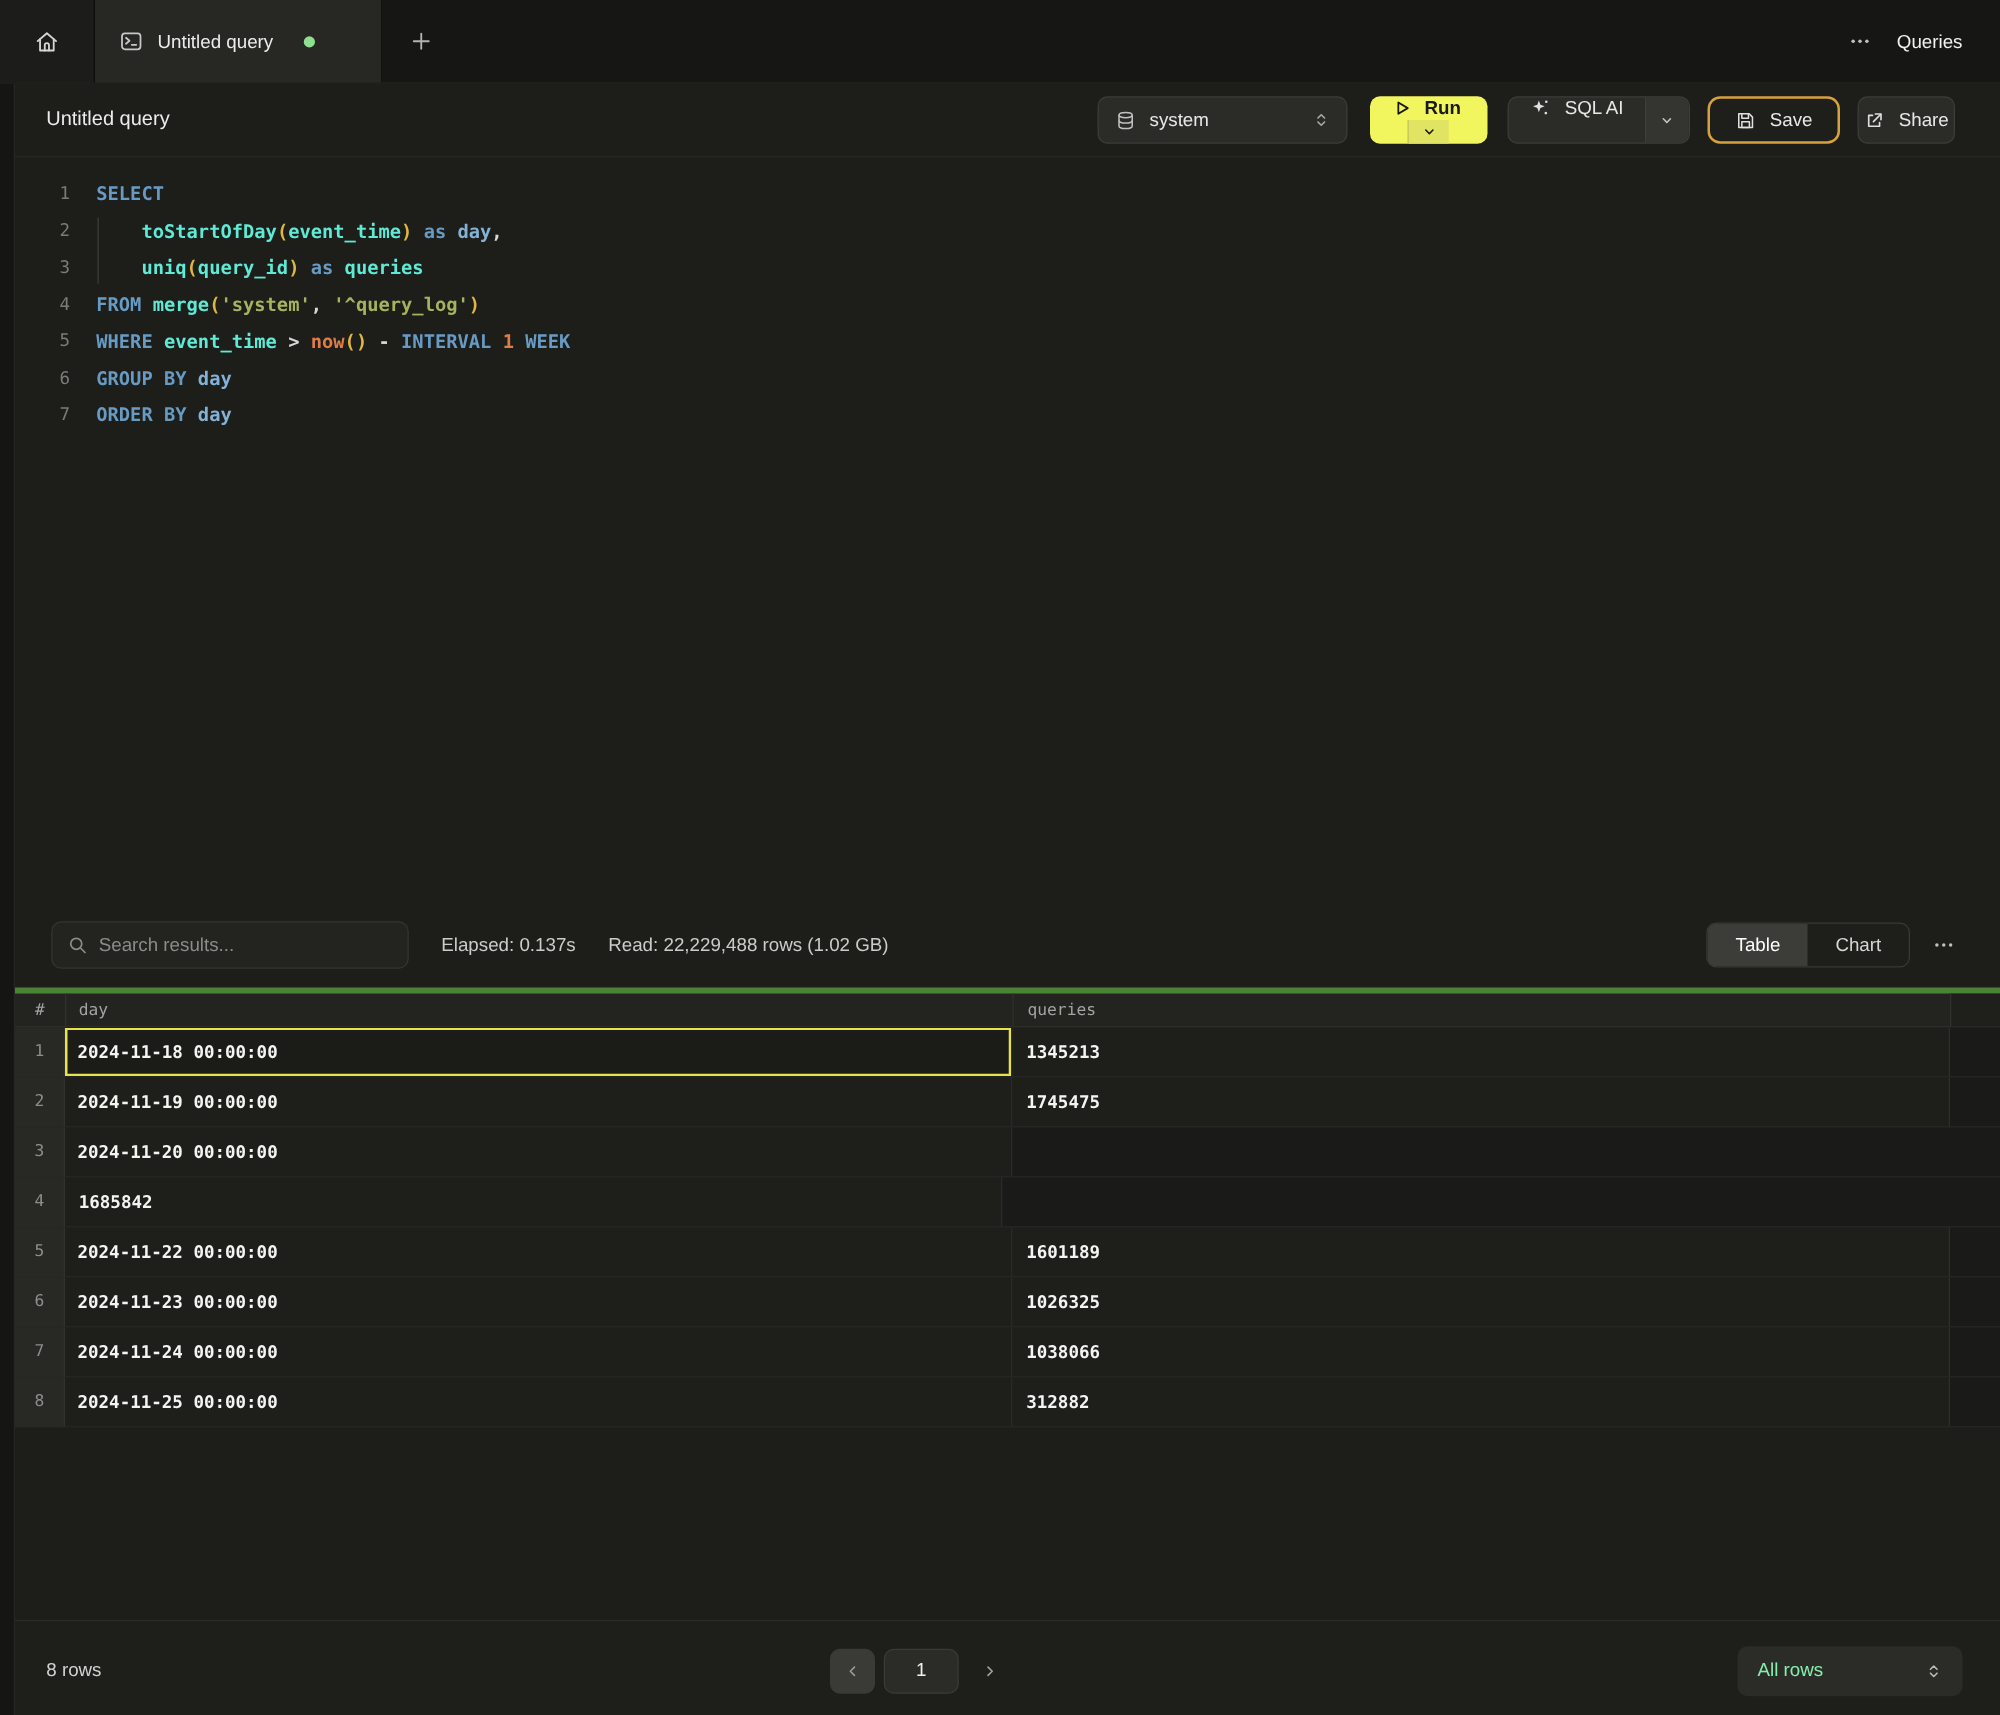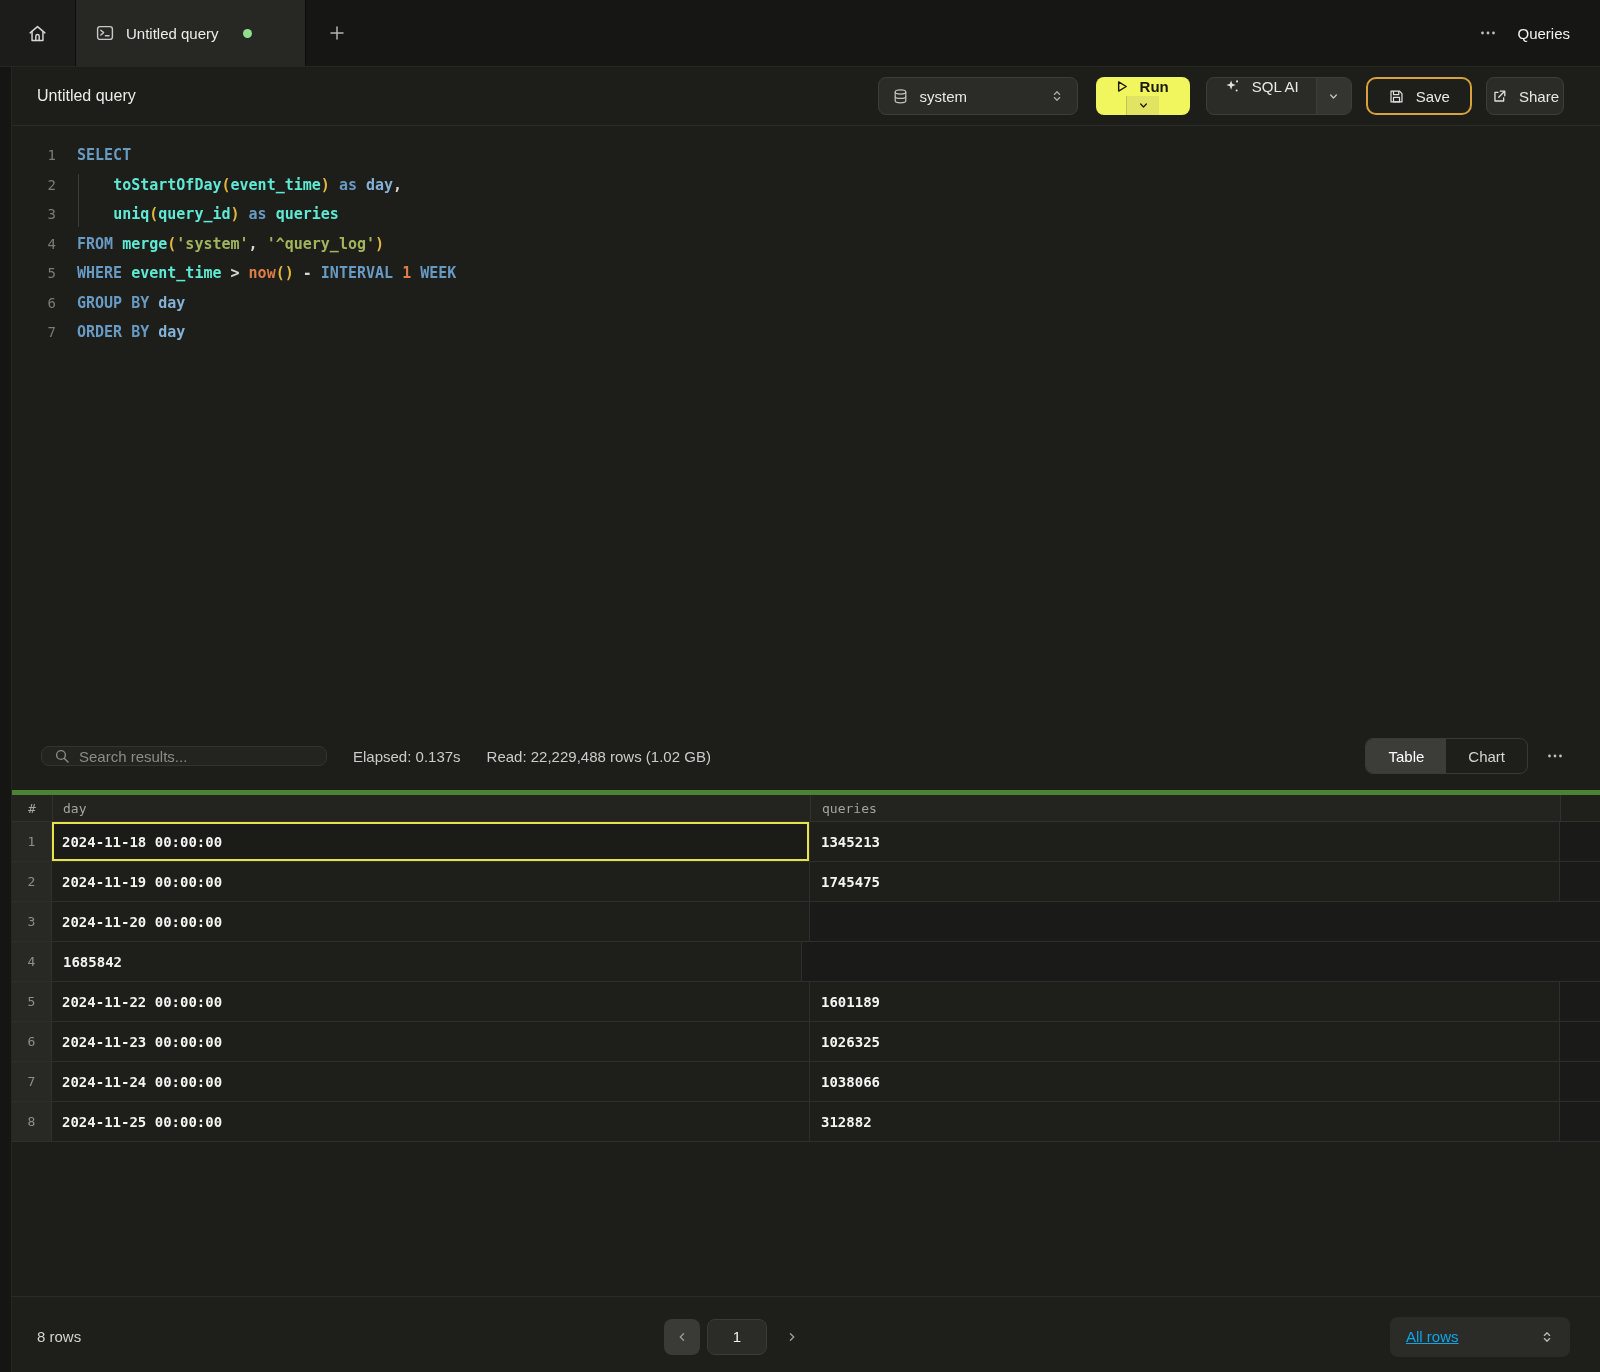--- a/index.html
+++ b/index.html
@@ -54,21 +54,21 @@
   .tok-fn { color:#5eead4; }
   .tok-pr { color:#e0b73e; }
   .tok-st { color:#a4b45e; }
   .tok-or { color:#dd7e48; }
   .tok-id { color:#84b1d6; }
   .tok-pl { color:#d8d8d6; }
   .indent-guide { position:absolute; left:66px; top:48px; width:1px; height:53px; background:#3c3c39; }
 
   
   .results-bar { height:68px; flex:none; background:#1d1d1a; display:flex; align-items:center; padding:0 36px 0 29px; }
-  .search-box { width:286px; height:20px; flex:none; background:#232320; border:1px solid #343431; border-radius:8px; display:flex; align-items:center; padding:0 12px; gap:9px; }
+  .search-box { width:286px; height:38px; flex:none; background:#232320; border:1px solid #343431; border-radius:8px; display:flex; align-items:center; padding:0 12px; gap:9px; }
   .search-box svg { color:#8b8b89; flex:none; }
   .search-box input { flex:1; background:transparent; border:none; outline:none; color:#e8e8e6; font-size:15px; font-family:"Liberation Sans", sans-serif; }
   .search-box input::placeholder { color:#8b8b89; }
   .stat { color:#cbcbc9; font-size:15px; margin-left:26px; }
   .results-right { margin-left:auto; display:flex; align-items:center; gap:18px; }
   .segmented { display:flex; height:36px; border:1px solid #393936; border-radius:8px; overflow:hidden; background:#1e1e1b; }
   .segment { padding:0 22px; display:flex; align-items:center; font-size:15px; color:#d6d6d4; cursor:pointer; }
   .segment.active { background:#3c3c39; color:#ffffff; }
 
   
@@ -95,21 +95,21 @@
   
   .footer { height:76px; flex:none; background:#1e1e1b; border-top:1px solid #2b2b28; display:flex; align-items:center;
             padding:4px 30px 0 25px; position:relative; }
   .rowcount { color:#d2d2d0; font-size:15px; }
   .pagination { position:absolute; left:652px; display:flex; align-items:center; gap:7px; }
   .pg-prev { width:36px; height:36px; border-radius:8px; background:#3a3a37; color:#9a9a98; display:flex; align-items:center; justify-content:center; cursor:pointer; }
   .pg-current { width:60px; height:36px; border-radius:8px; background:#2b2b28; border:1px solid #3a3a37; color:#f0f0ee;
                 display:flex; align-items:center; justify-content:center; font-size:15px; cursor:pointer; }
   .pg-next { width:36px; height:36px; display:flex; align-items:center; justify-content:center; color:#a0a09e; cursor:pointer; }
   .allrows-select { margin-left:auto; width:180px; height:40px; background:#2b2b28; border-radius:8px; display:flex;
-                    align-items:center; padding:0 16px; color:#0ea5e9; font-size:15px; cursor:pointer;text-decoration:underline; }
+                    align-items:center; padding:0 16px; color:#86efac; font-size:15px; cursor:pointer; }
   .allrows-select .updown { margin-left:auto; color:#b8b8b6; }
   svg { display:block; }
 </style>
 </head>
 <body>
 
 <div class="app">
 
   <div class="topbar">
     <div class="home-btn">

